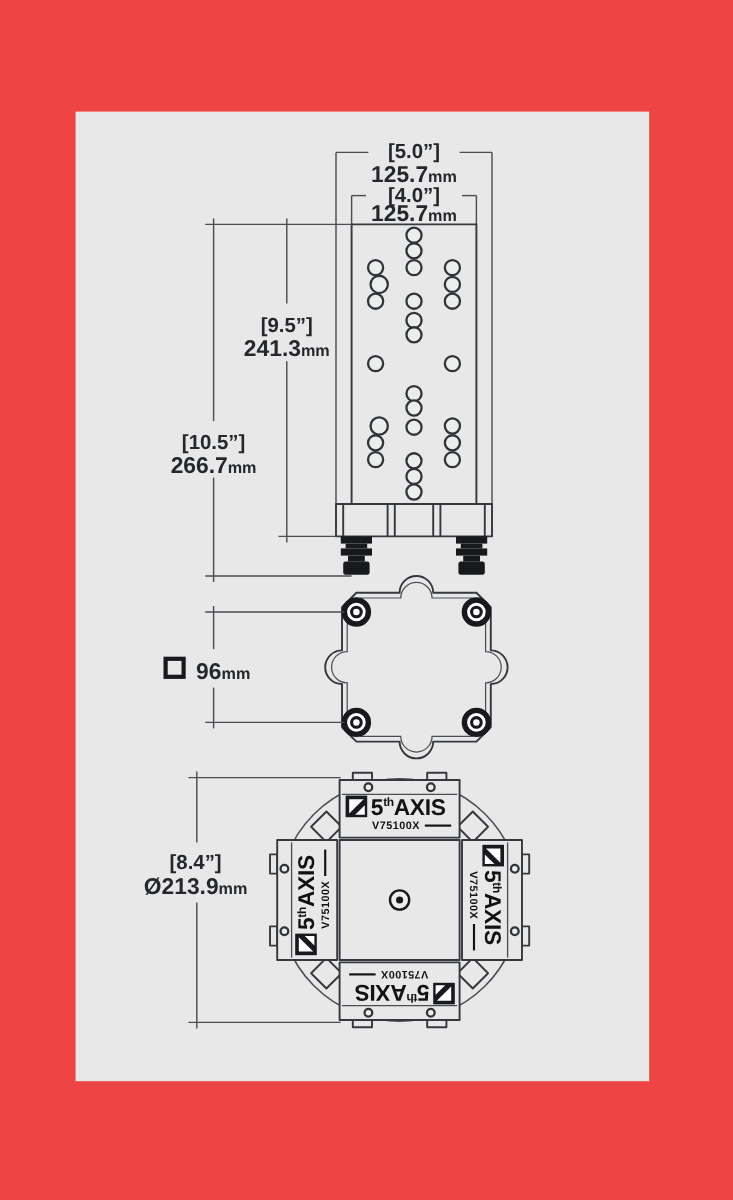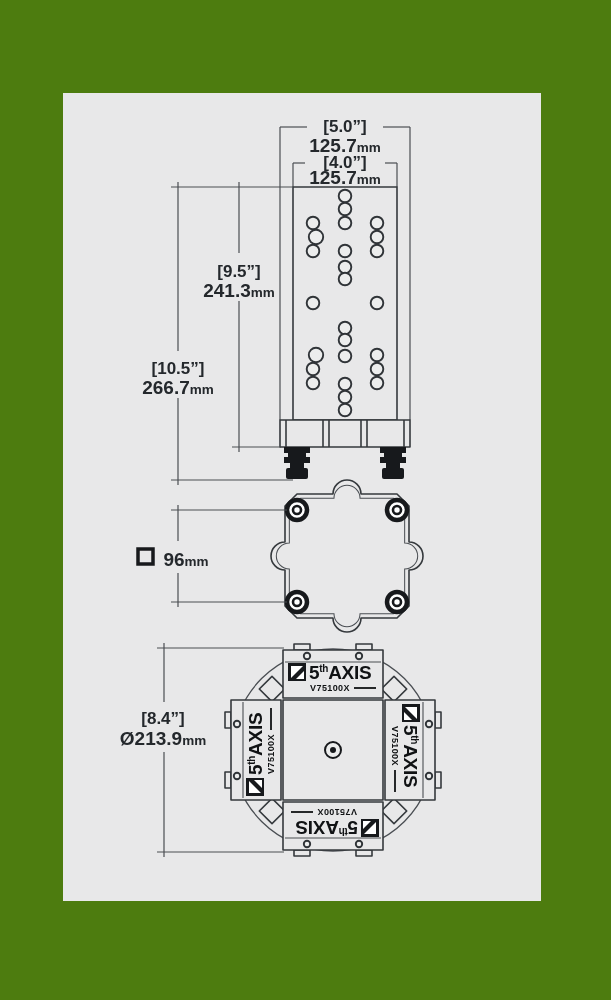--- a/index.html
+++ b/index.html
@@ -1,16 +1,16 @@
 <!DOCTYPE html>
 <html><head>
 <meta charset="utf-8">
 <style>
   html,body{margin:0;padding:0;background:#ffffff;}
-  .page{position:relative;width:611px;height:1000px;background:#4d7c0f;overflow:hidden;
+  .page{position:relative;width:611px;height:1000px;background:#ef4444;overflow:hidden;
         font-family:"Liberation Sans",sans-serif;}
   .card{position:absolute;left:63px;top:93px;width:478px;height:808px;background:#e8e8e9;}
   svg{position:absolute;left:0;top:0;}
   .ln{stroke:#35393d;stroke-width:1.6;fill:none;stroke-linejoin:round;}
   .ln-thin{stroke:#4a4e53;stroke-width:1.1;fill:none;}
   .dim{stroke:#4a4e53;stroke-width:1.2;fill:none;}
   .part{fill:#e8e8e9;stroke:#35393d;stroke-width:1.6;stroke-linejoin:round;}
   .hole{fill:#eceded;stroke:#303438;stroke-width:1.9;}
   .blk{fill:#17191c;stroke:none;}
   .t-inch{font-weight:700;font-size:17px;fill:#24282c;text-anchor:middle;}

